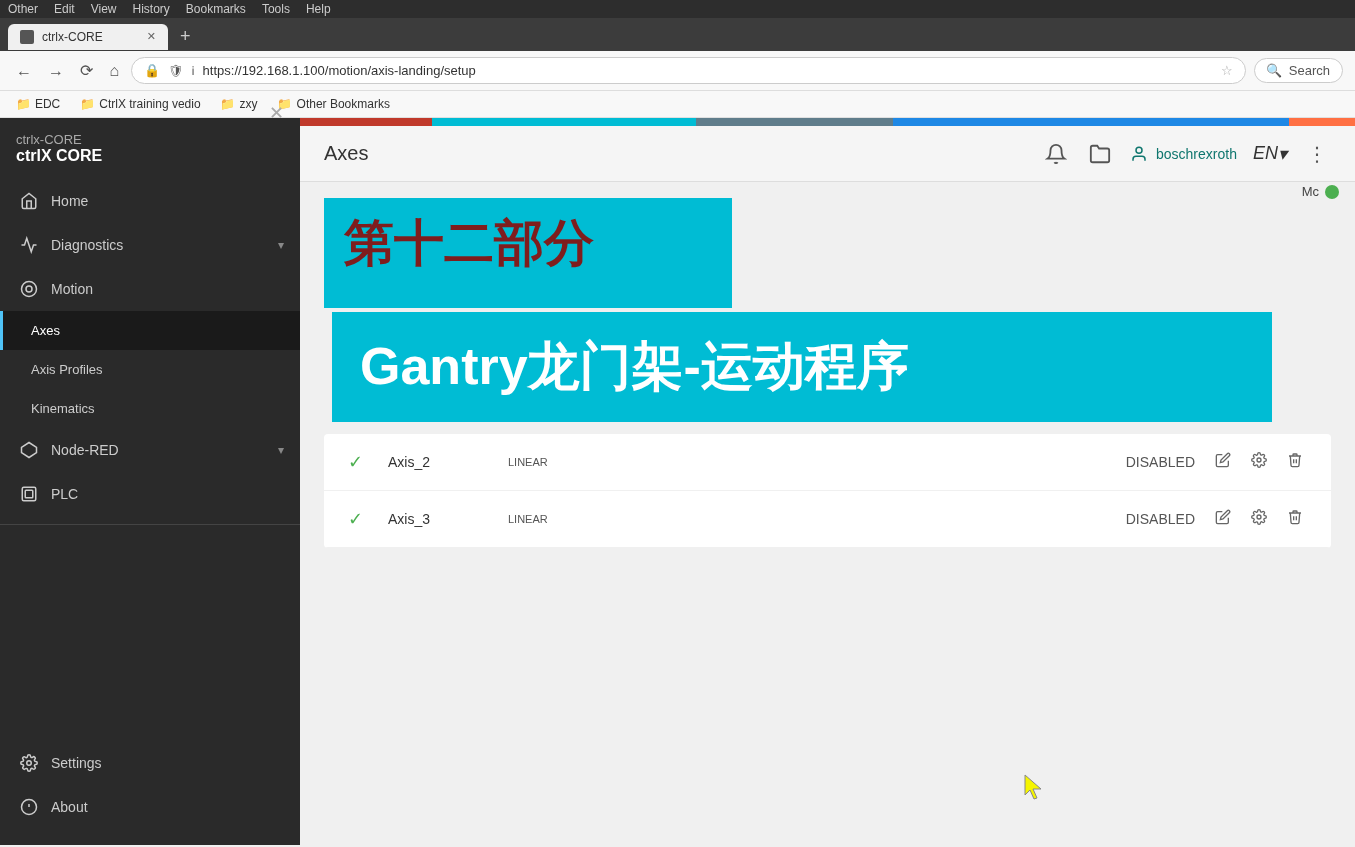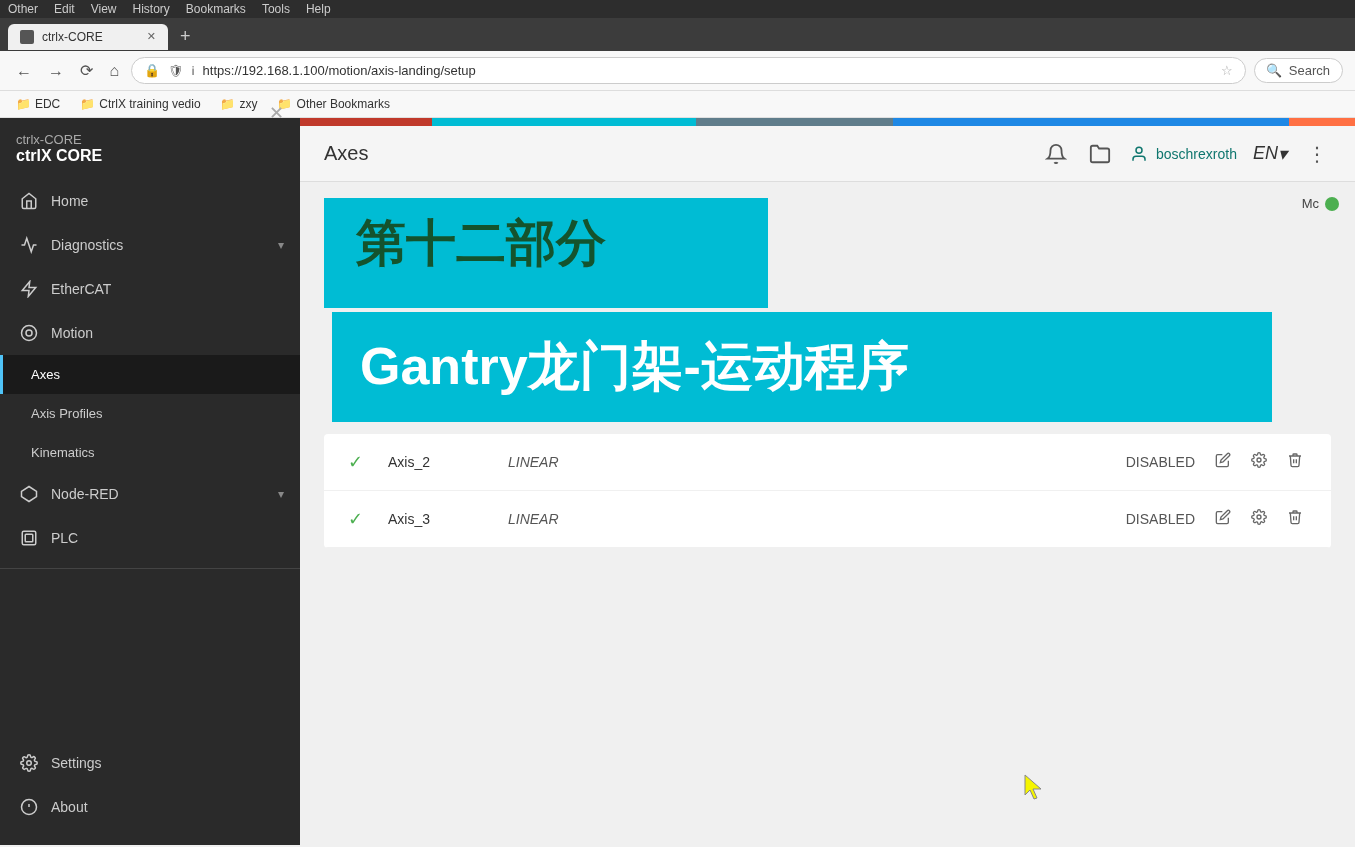--- a/index.html
+++ b/index.html
@@ -64,21 +64,21 @@
     .color-bar-accent { flex: 1; background: #ff7043; }
 
     
     .axes-content { flex: 1; background: #f0f0f0; padding: 16px 24px; overflow-y: auto; position: relative; }
 
     
     .axes-table { width: 100%; background: #fff; border-radius: 4px; overflow: hidden; margin-top: 8px; }
     .table-row { display: flex; align-items: center; padding: 14px 24px; border-bottom: 1px solid #f0f0f0; }
     .col-status { width: 40px; }
     .col-name { width: 120px; font-size: 14px; color: #333; }
-    .col-type { width: 120px; font-size: 14px; color: #555; font-style: italic; }
+    .col-type { width: 120px; font-size: 11px; color: #555; }
     .col-spacer { flex: 1; }
     .col-state { width: 120px; font-size: 14px; color: #555; text-align: right; }
     .col-actions { display: flex; gap: 12px; margin-left: 16px; }
     .action-btn { background: none; border: none; cursor: pointer; color: #666; font-size: 16px; padding: 4px; }
     .check-icon { color: #4caf50; font-size: 18px; }
     .mc-dot { width: 14px; height: 14px; background: #4caf50; border-radius: 50%; }
   </style>
 </head>
 <body>
 
@@ -162,28 +162,20 @@
       <div class="nav-item">
         <div class="nav-icon">
           <svg width="18" height="18" viewBox="0 0 24 24" fill="none" stroke="currentColor" stroke-width="2">
             <polyline points="22 12 18 12 15 21 9 3 6 12 2 12"></polyline>
           </svg>
         </div>
         <span>Diagnostics</span>
         <span class="nav-chevron">▾</span>
       </div>
 
-      <div class="nav-item">
-        <div class="nav-icon">
-          <svg width="18" height="18" viewBox="0 0 24 24" fill="none" stroke="currentColor" stroke-width="2">
-            <polygon points="13 2 3 14 12 14 11 22 21 10 12 10 13 2"></polygon>
-          </svg>
-        </div>
-        <span>EtherCAT</span>
-      </div>
 
       <div class="nav-item">
         <div class="nav-icon">
           <svg width="18" height="18" viewBox="0 0 24 24" fill="none" stroke="currentColor" stroke-width="2">
             <circle cx="12" cy="12" r="10"></circle>
             <circle cx="12" cy="12" r="4"></circle>
           </svg>
         </div>
         <span>Motion</span>
       </div>
@@ -282,39 +274,39 @@
         <div class="lang-selector">
           <span>EN</span>
           <span>▾</span>
         </div>
         <div class="top-bar-icon" style="font-size:20px; color:#555;">⋮</div>
       </div>
     </div>
 
     <div class="axes-content" style="position: relative;">
 
-      <div style="position: absolute; top: 14px; right: 16px; display: flex; align-items: center; gap: 6px;">
+      <div style="position: absolute; top: 2px; right: 16px; display: flex; align-items: center; gap: 6px;">
         <span style="font-size:13px; color:#444; font-weight:500;">Mc</span>
         <span class="mc-dot"></span>
       </div>
 
       <div style="position: relative; margin-bottom: 12px;">
 
         
         <div style="
           background: #00bcd4;
-          color: #14532d;
-          padding: 18px 32px;
+          color: #7f1d1d;
+          padding: 18px 20px;
           display: inline-block;
           font-size: 50px;
           font-weight: bold;
           margin-bottom: 0;
           position: relative;
           z-index: 2;
-          width: 444px;
+          width: 408px;
           min-height: 110px;
           line-height: 1.1;
         ">
           <span>第十二部分</span>
         </div>
 
         
         <div style="
           background: #00bcd4;
           color: white;

